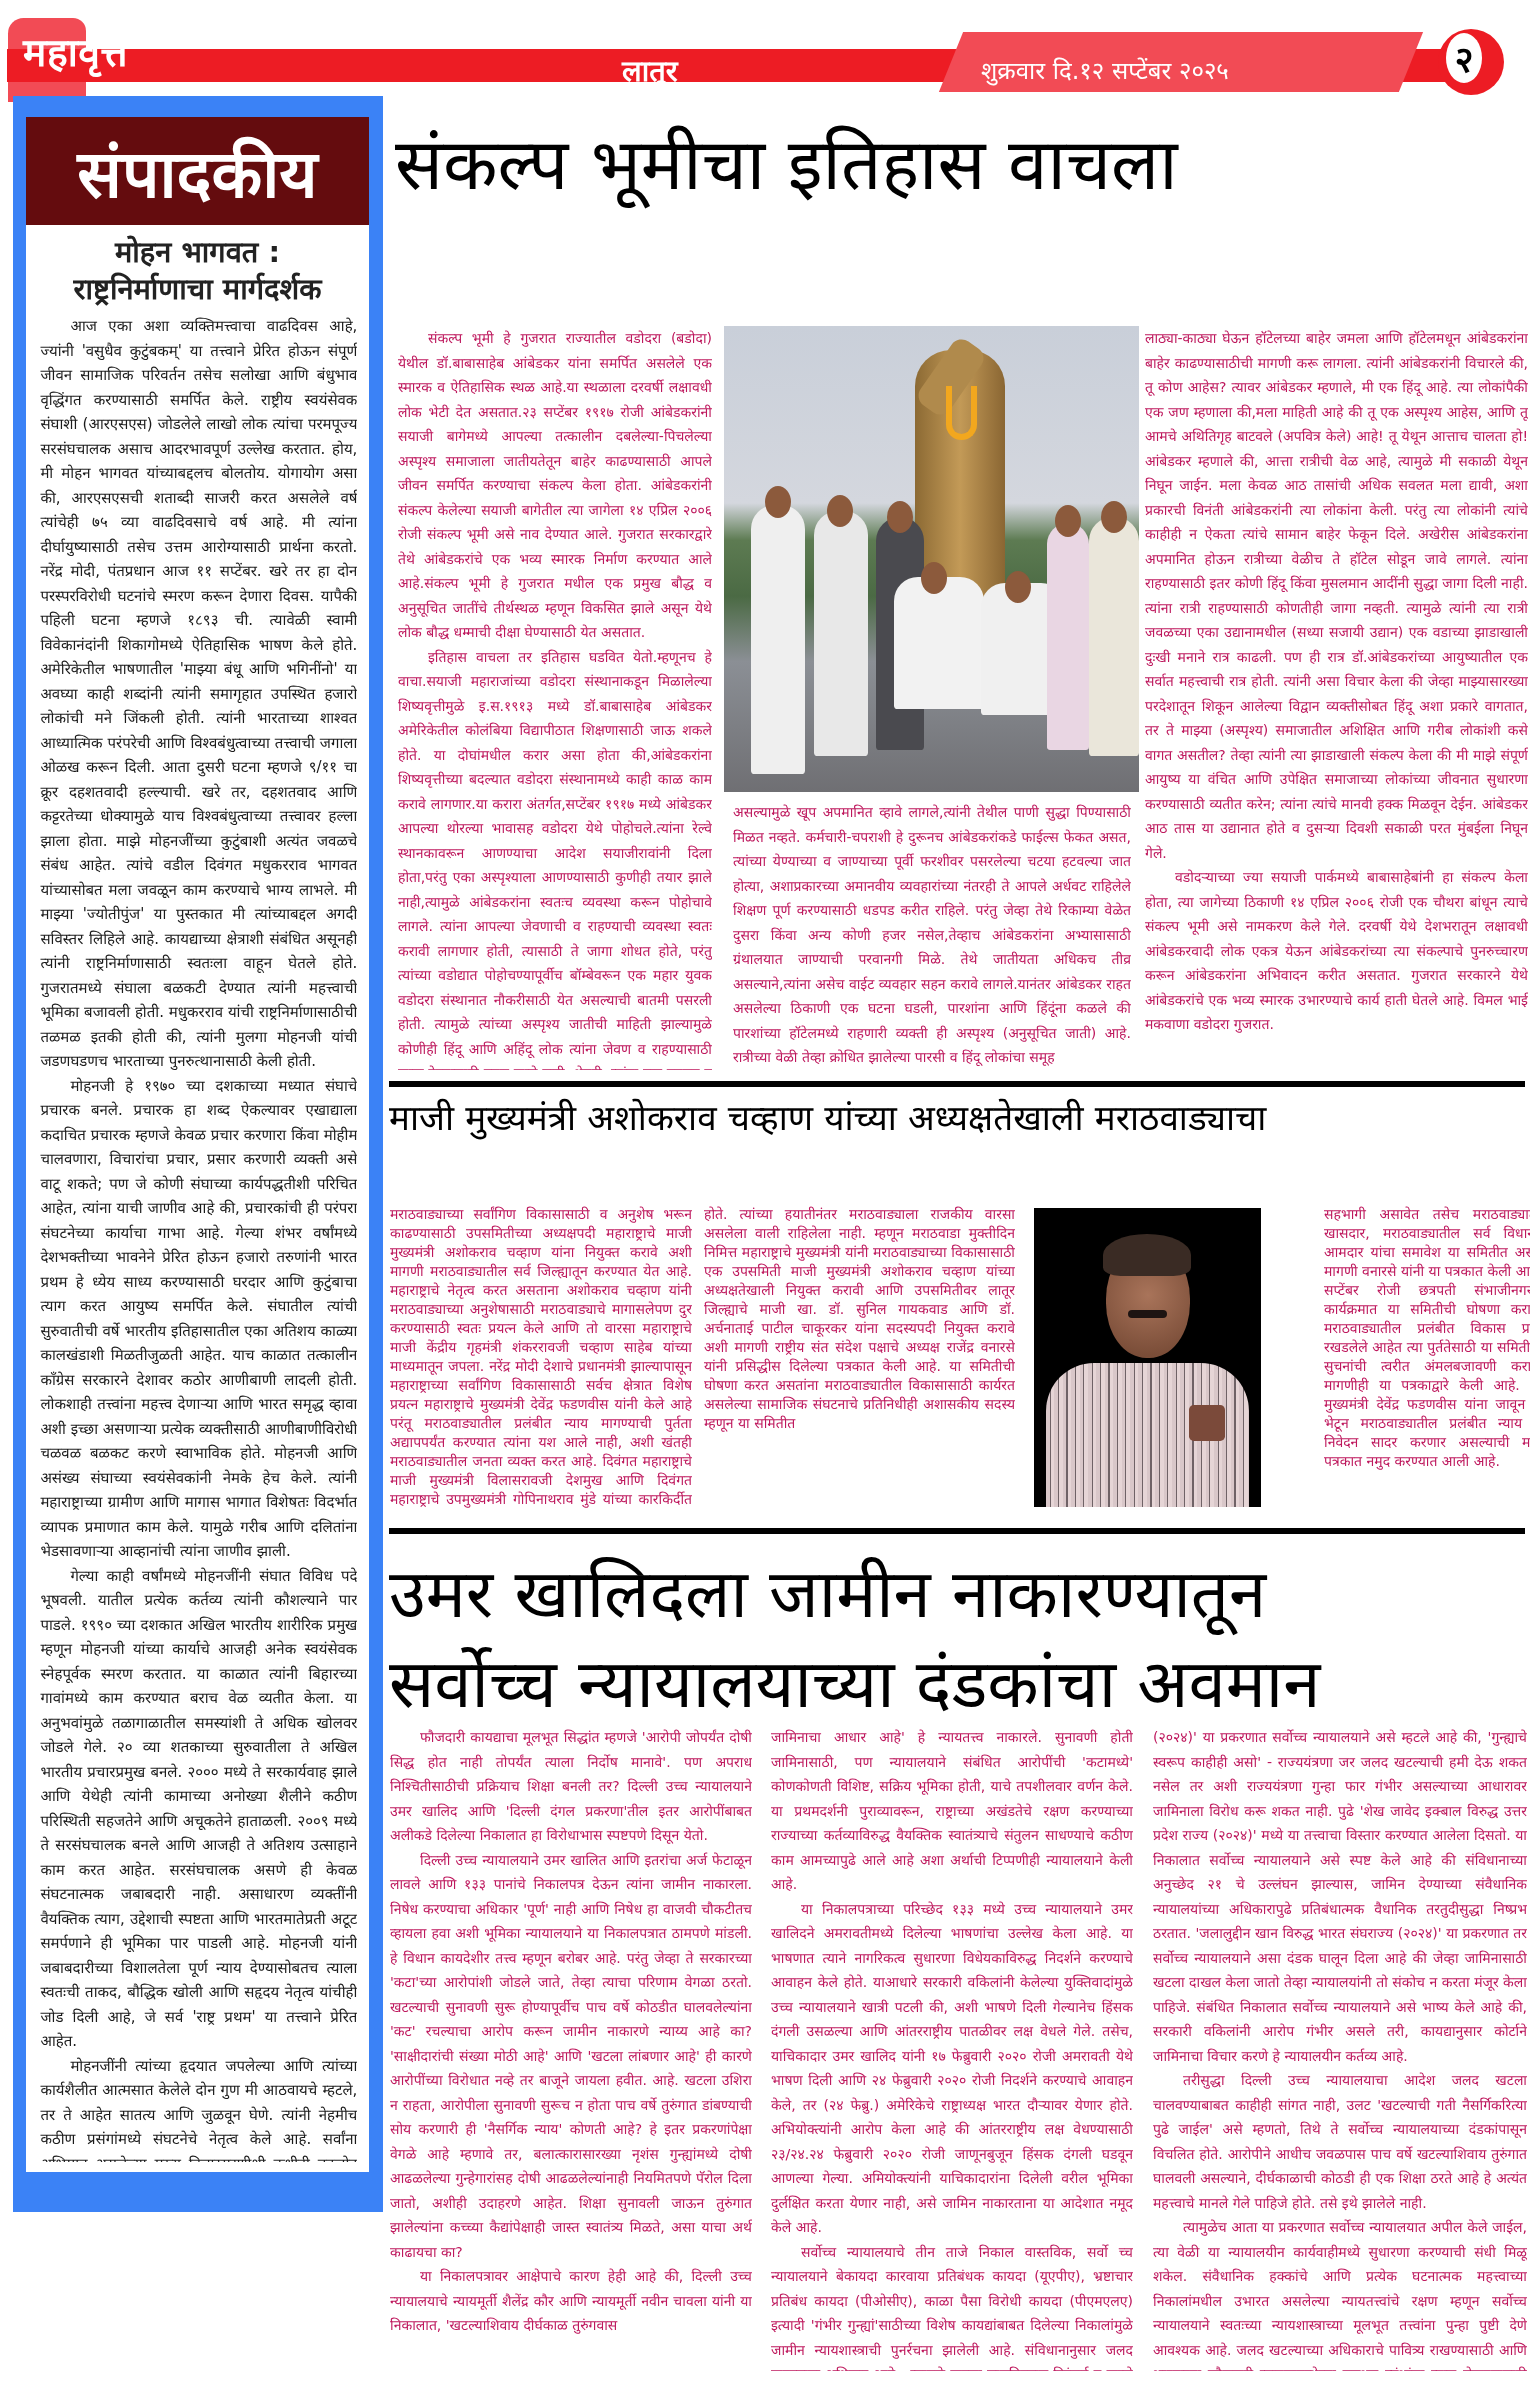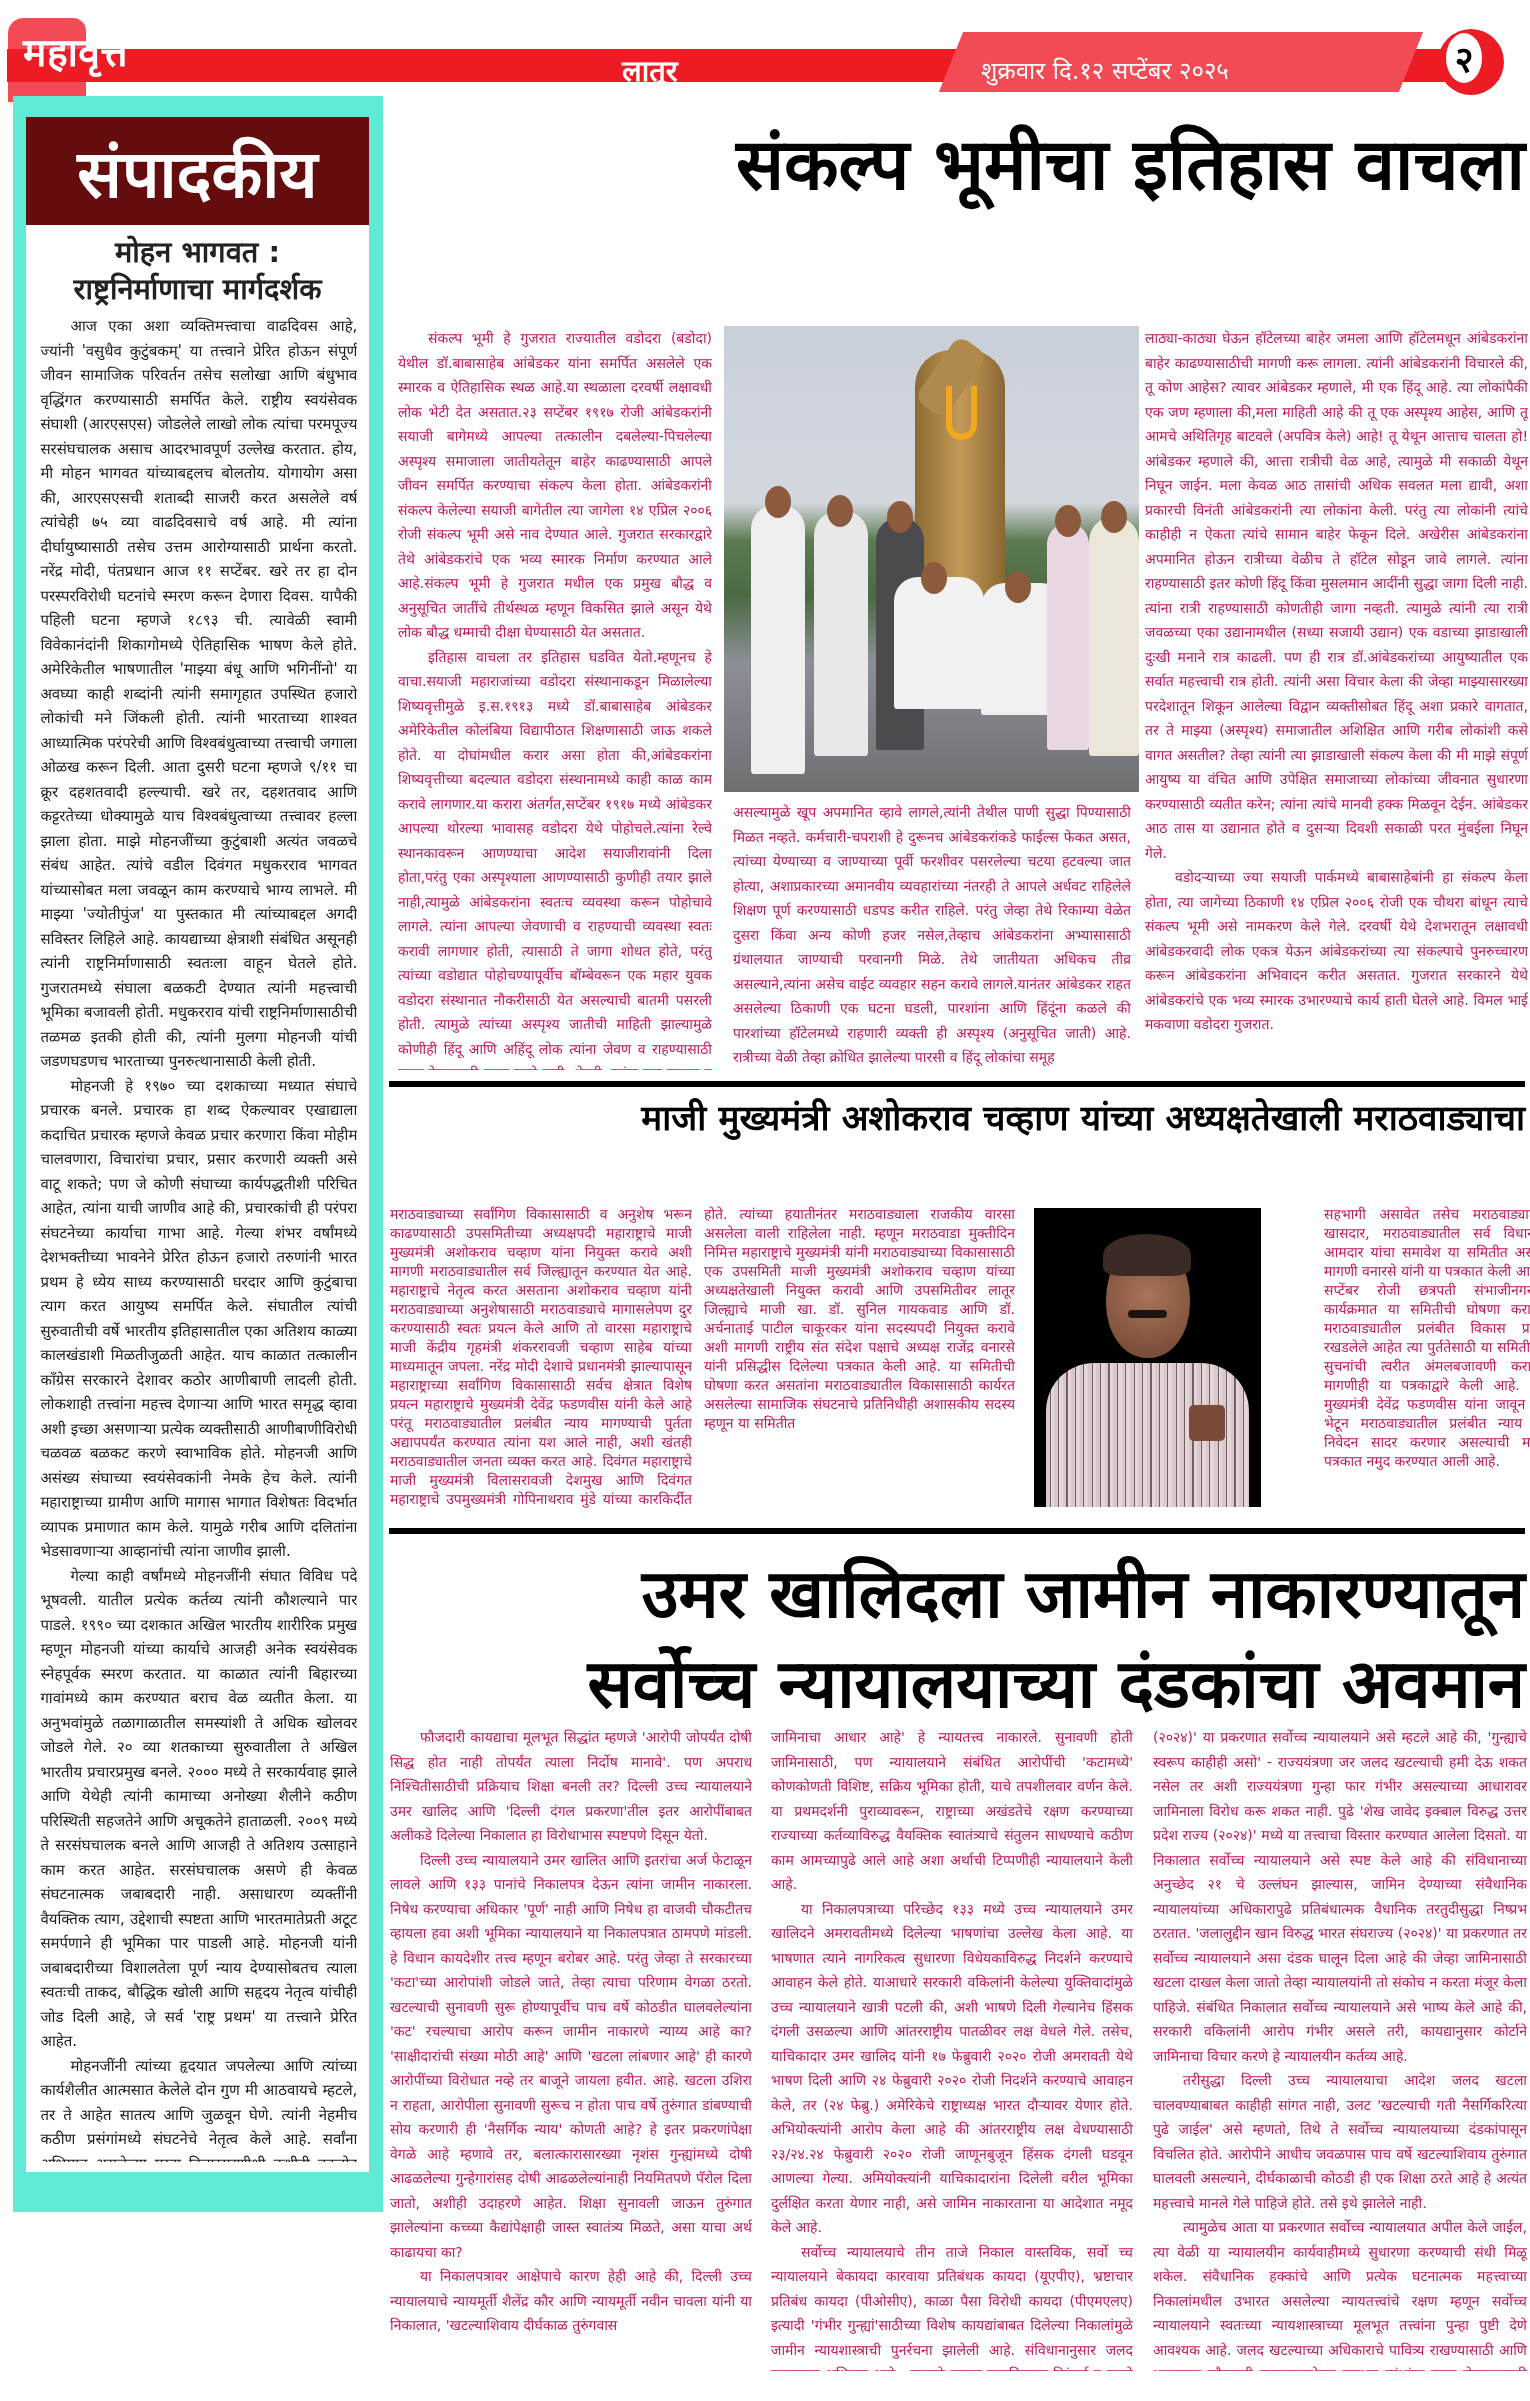--- a/index.html
+++ b/index.html
@@ -17,33 +17,33 @@
   .mh-date { position: absolute; left: 981px; top: 53px; font-size: 24px; font-weight: normal; color: #fff; }
   .mh-datebox { position: absolute; left: 951px; top: 32px; width: 460px; height: 60px; background: #f24b55;
                 transform: skewX(-22deg); }
   .mh-pagebadge { position: absolute; left: 1438px; top: 29px; width: 66px; height: 66px; border-radius: 50%;
                   background: #ed1c24; }
   .mh-pagebadge-inner { position: absolute; left: 1446px; top: 33px; width: 36px; height: 50px; border-radius: 50%;
                   background: #fff; display: flex; align-items: center; justify-content: center;
                   font-size: 36px; font-weight: bold; color: #000; }
 
   
-  .editorial { position: absolute; left: 13px; top: 96px; width: 370px; height: 2116px; background: #5eead4; }
+  .editorial { position: absolute; left: 13px; top: 96px; width: 370px; height: 2116px; background: #3b82f6; }
   .ed-inner { position: absolute; left: 13px; top: 21px; width: 343px; height: 2055px; background: #fff; }
   .ed-banner { position: absolute; left: 0; top: 0; width: 343px; height: 108px; background: #640c0e;
                display: flex; align-items: center; justify-content: center; }
   .ed-banner span { font-size: 66px; font-weight: bold; color: #fff; }
   .ed-title { position: absolute; left: 0; top: 117px; width: 343px; text-align: center; font-weight: bold;
               font-size: 29px; line-height: 37px; color: #222; }
   .ed-body { position: absolute; left: 14.4px; top: 197px; width: 317px; height: 1848px; overflow: hidden;
              font-size: 15px; line-height: 24.5px; text-align: justify; color: #1a1a1a; }
   .ed-body p { text-indent: 30px; }
 
   
-  .headline { position: absolute; font-weight: bold; color: #000; text-align: right; }
+  .headline { position: absolute; font-weight: normal; color: #000; text-align: left; }
   .col { position: absolute; font-size: 14px; line-height: 24.5px; text-align: justify; color: #be185d; overflow: hidden; }
   .col p { text-indent: 30px; }
   .col p.noindent { text-indent: 0; }
   .rule { position: absolute; left: 389px; width: 1136px; height: 6px; background: #000; }
 
   
   .photo { position: absolute; overflow: hidden; }
   .photo-statue { left: 724px; top: 326px; width: 415px; height: 466px;
     background: linear-gradient(180deg, #c9cfd9 0%, #d4d7de 38%, #5d7b52 46%, #4b6a44 58%, #8b8f95 72%, #6f6f73 100%); }
   .statue-body { position: absolute; left: 191px; top: 24px; width: 90px; height: 335px; border-radius: 36px 36px 6px 6px;

